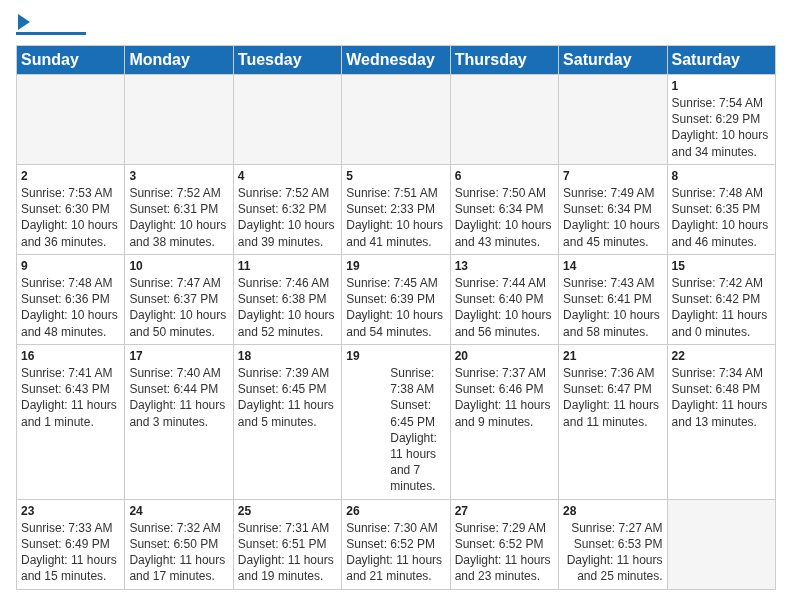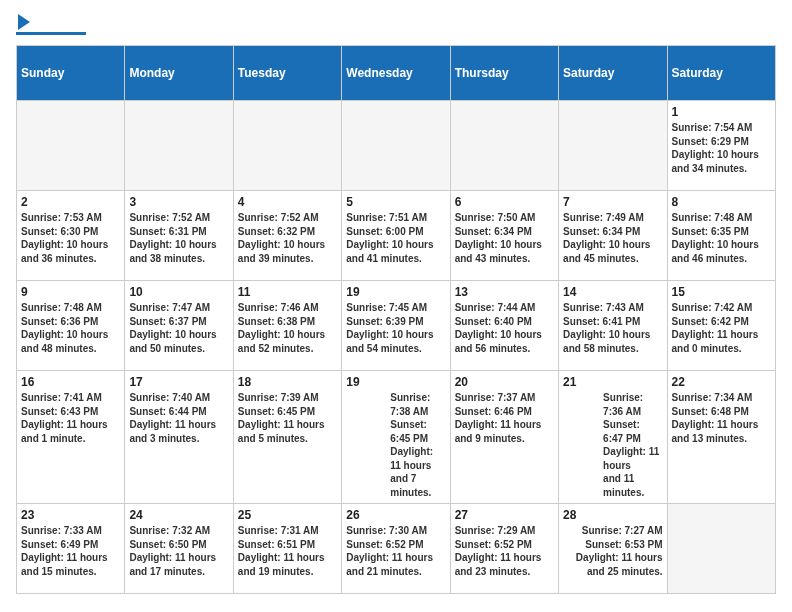--- a/index.html
+++ b/index.html
@@ -47,23 +47,23 @@
       color: #555;
     }
     .calendar {
       width: 100%;
       border-collapse: collapse;
       table-layout: fixed;
     }
     .calendar th {
       background-color: #1a6eb5;
       color: #fff;
-      font-size: 12px;
+      font-size: 16px;
       font-weight: bold;
-      padding: 20px 4px;
+      padding: 5px 4px;
       text-align: left;
       border: 1px solid #ccc;
     }
     .calendar td {
       vertical-align: top;
       border: 1px solid #ccc;
       padding: 4px;
       height: 90px;
       font-size: 10px;
       color: #333;
@@ -73,24 +73,23 @@
       background: #f5f5f5;
     }
     .day-num {
       font-size: 12px;
       font-weight: bold;
       display: block;
       margin-bottom: 2px;
       color: #222;
     }
     .day-info {
-      font-size: 10px;
+      font-size: 12px;
       line-height: 1.35;
       color: #333;
-      font-weight: bold;
     }
   </style>
 </head>
 <body>
 
 <div class="page">
   <div class="header">
     <div class="logo">
       <div style="display:flex;align-items:center;">
         <span class="logo-text">
@@ -153,21 +152,21 @@
           <td>
             <span class="day-num">4</span>
             <div class="day-info" style="white-space: pre-line;">Sunrise: 7:52 AM
 Sunset: 6:32 PM
 Daylight: 10 hours
 and 39 minutes.</div>
           </td>
           <td>
             <span class="day-num">5</span>
             <div class="day-info" style="white-space: pre-line;">Sunrise: 7:51 AM
-Sunset: 6:00 PM
+Sunset: 2:33 PM
 Daylight: 10 hours
 and 41 minutes.</div>
           </td>
           <td>
             <span class="day-num">6</span>
             <div class="day-info" style="white-space: pre-line;">Sunrise: 7:50 AM
 Sunset: 6:34 PM
 Daylight: 10 hours
 and 43 minutes.</div>
           </td>
@@ -268,21 +267,21 @@
           </td>
           <td>
             <span class="day-num">20</span>
             <div class="day-info" style="white-space: pre-line;">Sunrise: 7:37 AM
 Sunset: 6:46 PM
 Daylight: 11 hours
 and 9 minutes.</div>
           </td>
           <td>
             <span class="day-num">21</span>
-            <div class="day-info" style="white-space: pre-line; margin-left: 40px;">Sunrise: 7:36 AM
+            <div class="day-info" style="white-space: pre-line;">Sunrise: 7:36 AM
 Sunset: 6:47 PM
 Daylight: 11 hours
 and 11 minutes.</div>
           </td>
           <td>
             <span class="day-num">22</span>
             <div class="day-info" style="white-space: pre-line;">Sunrise: 7:34 AM
 Sunset: 6:48 PM
 Daylight: 11 hours
 and 13 minutes.</div>

